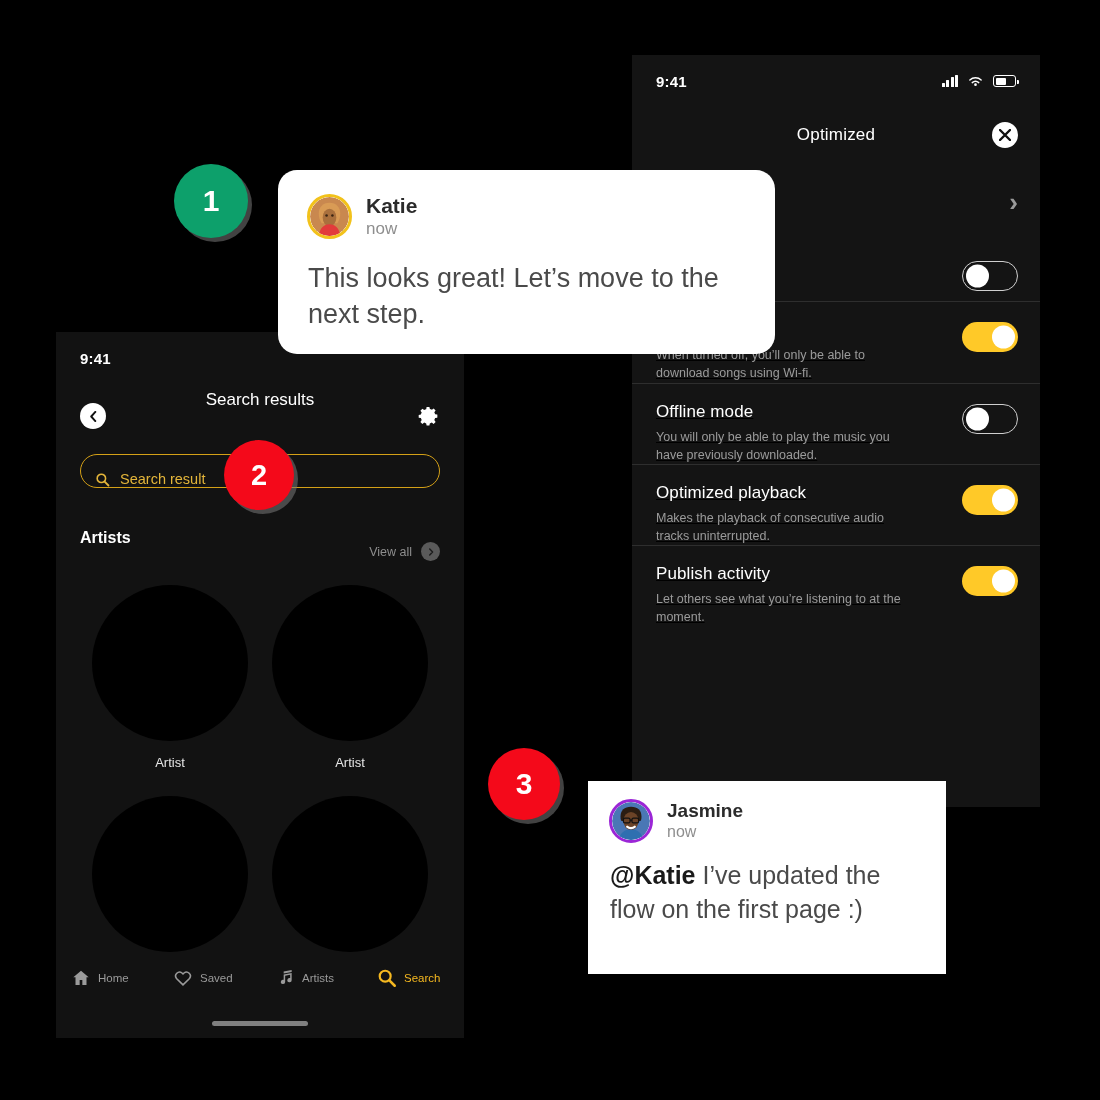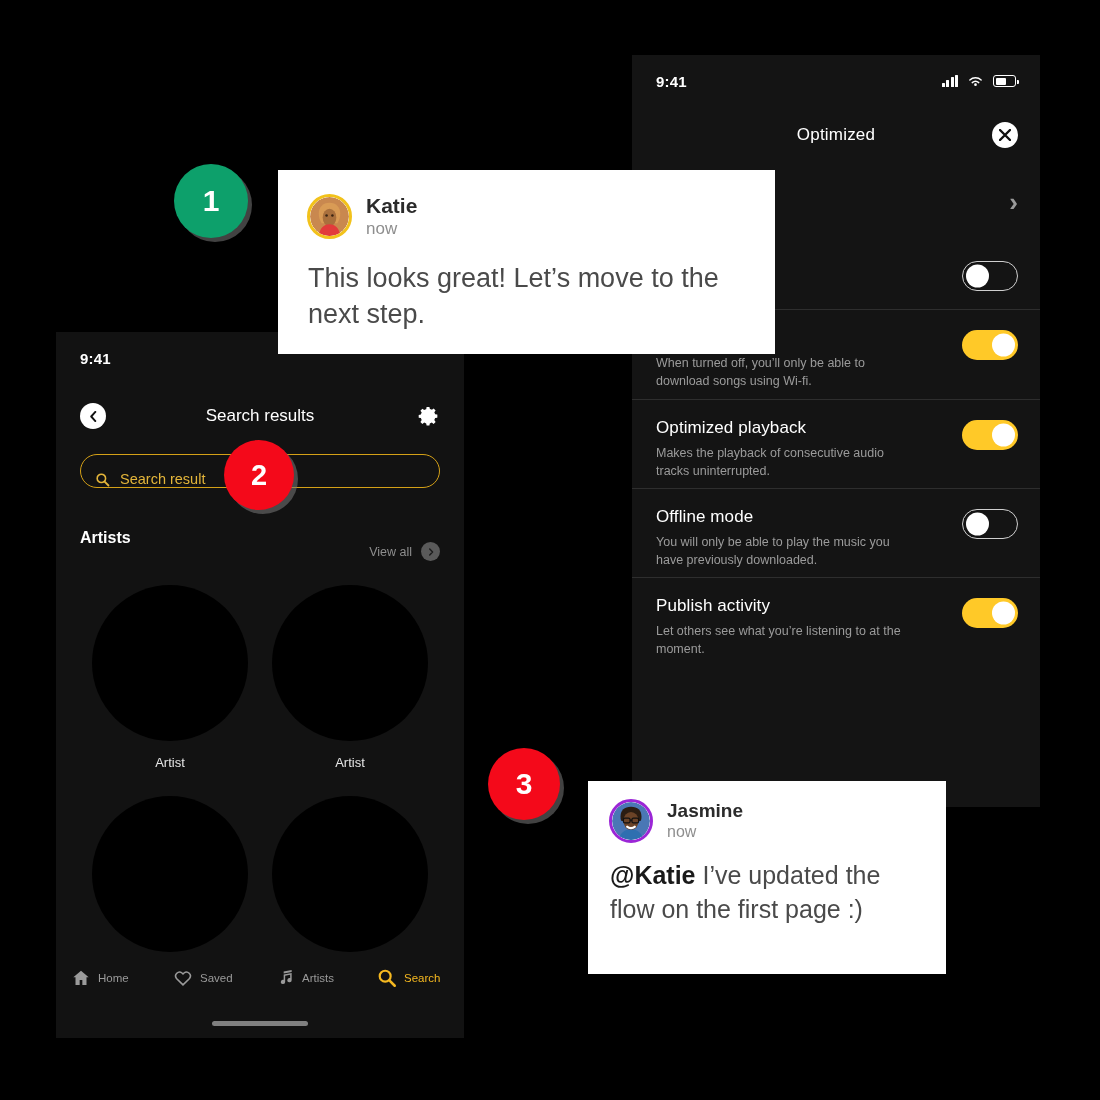--- a/index.html
+++ b/index.html
@@ -43,40 +43,40 @@
   .close-btn svg { width:12px; height:12px; }
 
   .profile-row { position:relative; height:78px; display:flex; align-items:center;
         padding: 0 24px; }
   .profile-ava { width:52px; height:52px; border-radius:50%;
         border:1.5px solid #4a4a4a; background:#141414; flex:none; }
   .profile-txt { color:#fff; font-size:20px; margin-left:16px; }
   .profile-chev { position:absolute; right:22px; top:50%; transform:translateY(-50%);
         color:#9a9a9a; font-size:26px; font-weight:700; line-height:1; }
 
-  .srow { position:relative; padding: 18px 24px 8px 24px; }
+  .srow { position:relative; padding: 18px 24px 0 24px; text-decoration: underline; }
   .srow + .srow { border-top: 1px solid #2e2e2e; }
   .srow-title { color:#fff; font-size:17px; letter-spacing:.1px; }
   .srow-desc { color:#9b9b9b; font-size:12.5px; line-height:1.45;
         margin-top:6px; width:250px; }
   .toggle { position:absolute; right:22px; top:20px; width:56px; height:30px;
         border-radius:15px; cursor:pointer; }
   .toggle.off { border:1.2px solid #cfcfcf; background:transparent; }
   .toggle.on  { background:#FFC928; border:none; }
   .knob { position:absolute; top:50%; transform:translateY(-50%);
         width:23px; height:23px; border-radius:50%; background:#fff; }
   .toggle.off .knob { left:3px; }
   .toggle.on  .knob { right:3px; }
 
   
   .search-phone {
     position:absolute; left:56px; top:332px; width:408px; height:706px;
     background:#121212; overflow:hidden;
   }
-  .sp-head { position:relative; height:52px; display:flex; align-items:center;
+  .sp-head { position:relative; height:52px; display:flex; 
         justify-content:center; margin-top:6px; }
   .sp-title { color:#fff; font-size:17px; }
   .back-btn { position:absolute; left:24px; top:50%; transform:translateY(-50%);
         width:26px; height:26px; border-radius:50%; background:#fff;
         display:flex; align-items:center; justify-content:center; cursor:pointer; }
   .back-btn svg { width:11px; height:11px; }
   .gear-btn { position:absolute; right:24px; top:50%; transform:translateY(-50%);
         width:24px; height:24px; cursor:pointer; }
 
   .searchbar { margin: 12px 24px 0 24px; height:34px; border-radius:17px;
@@ -116,21 +116,21 @@
   .card { position:absolute; background:#fff; }
   .card-head { display:flex; align-items:center; gap:14px; }
   .ava-ring { border-radius:50%; flex:none; display:flex;
         align-items:center; justify-content:center; overflow:hidden; }
   .ava-img { border-radius:50%; overflow:hidden; display:block; }
   .card-name { color:#2b2b2b; font-weight:700; }
   .card-time { color:#8e8e8e; }
   .card-body { color:#4a4a4a; }
   .card-body b { color:#1a1a1a; font-weight:700; }
 
-  #card-katie { left:278px; top:170px; width:497px; height:184px; }
+  #card-katie { left:278px; top:170px; width:497px; height:184px;border-radius:19px; }
   #card-katie .card-head { padding: 24px 0 0 29px; }
   #card-katie .ava-ring { width:45px; height:45px; border:3px solid #F2C21B; }
   #card-katie .ava-img { width:39px; height:39px; }
   #card-katie .card-name { font-size:21px; line-height:1.1; }
   #card-katie .card-time { font-size:17px; margin-top:2px; }
   #card-katie .card-body { font-size:27px; line-height:1.33; padding: 22px 26px 0 30px; }
 
   #card-jasmine { left:588px; top:781px; width:358px; height:193px; }
   #card-jasmine .card-head { padding: 18px 0 0 21px; }
   #card-jasmine .ava-ring { width:44px; height:44px; border:3px solid #9B26D6; }
@@ -204,31 +204,31 @@
 
     <div class="srow">
       <div class="srow-title">ellular</div>
       <div class="srow-desc">When turned off, you’ll only be able to download songs using Wi-fi.</div>
       <div class="toggle on">
           <div class="knob"></div>
         </div>
     </div>
 
     <div class="srow">
+      <div class="srow-title">Offline mode</div>
+      <div class="srow-desc">You will only be able to play the music you have previously downloaded.</div>
+      <div class="toggle off">
+          <div class="knob"></div>
+        </div>
+    </div>
+
+    <div class="srow">
       <div class="srow-title">Optimized playback</div>
       <div class="srow-desc">Makes the playback of consecutive audio tracks uninterrupted.</div>
       <div class="toggle on">
-          <div class="knob"></div>
-        </div>
-    </div>
-
-    <div class="srow">
-      <div class="srow-title">Offline mode</div>
-      <div class="srow-desc">You will only be able to play the music you have previously downloaded.</div>
-      <div class="toggle off">
           <div class="knob"></div>
         </div>
     </div>
 
     <div class="srow">
       <div class="srow-title">Publish activity</div>
       <div class="srow-desc">Let others see what you’re listening to at the moment.</div>
       <div class="toggle on">
           <div class="knob"></div>
         </div>

